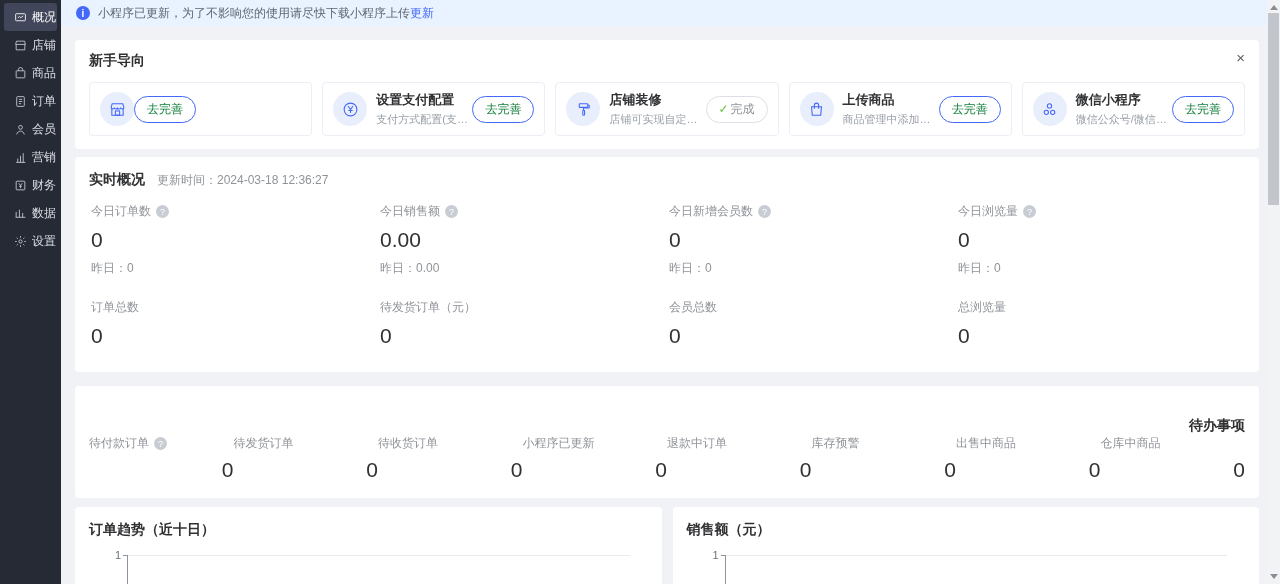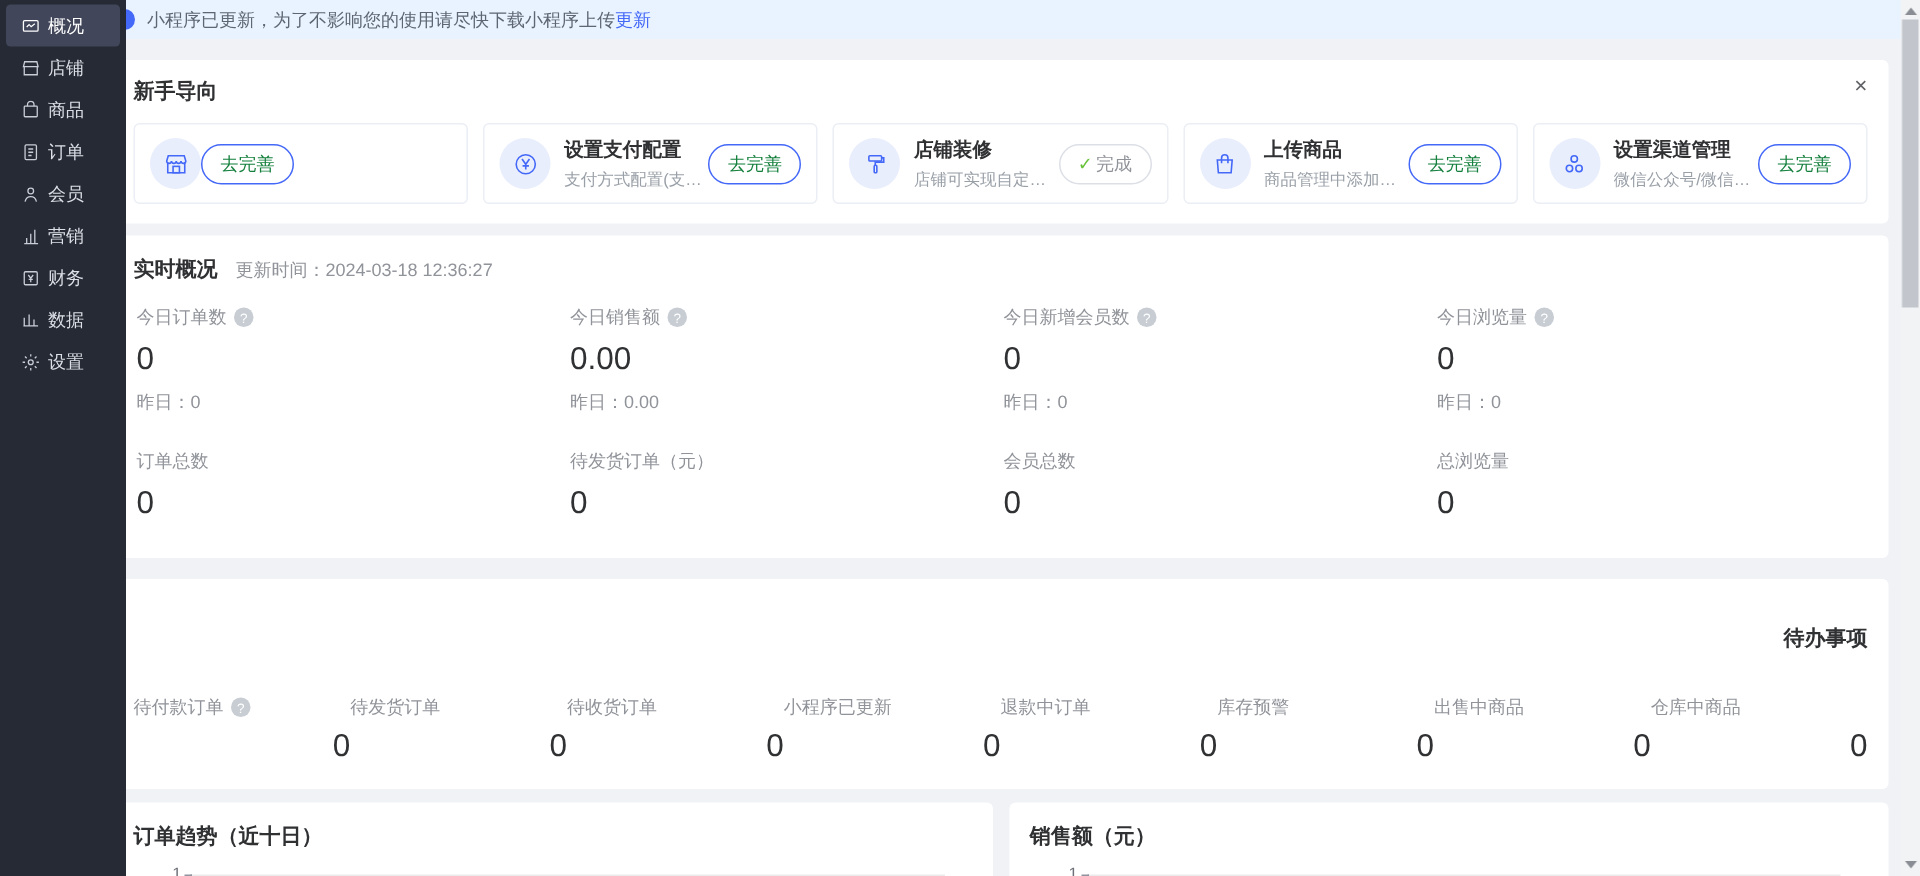--- a/index.html
+++ b/index.html
@@ -1,20 +1,20 @@
 <!DOCTYPE html>
 <html><head>
 <meta charset="utf-8">
 <style>
   * { margin:0; padding:0; box-sizing:border-box; }
   html,body { width:1280px; height:584px; overflow:hidden; background:#f0f2f5;
               font-family:"Liberation Sans","DejaVu Sans",sans-serif; }
 
   
-  .sidebar { position:fixed; left:0; top:0; width:84px; height:584px; background:#262a35; z-index:5; padding-top:3px; }
+  .sidebar { position:fixed; left:0; top:0; width:61px; height:584px; background:#262a35; z-index:5; padding-top:3px; }
   .side-item { display:flex; align-items:center; height:28px; padding-left:9px; color:#dcdfe6;
                font-size:12px; cursor:pointer; margin:0 4px; border-radius:3px; }
   .side-item .sicon { width:14px; height:14px; margin-right:5px; display:inline-flex; align-items:center; justify-content:center; color:#c9cdd6; flex:none; }
   .side-item.active { background:#41465a; color:#ffffff; }
   .side-item.active .sicon { color:#ffffff; }
   .sicon svg { width:13px; height:13px; stroke:currentColor; fill:none; stroke-width:1.6; }
 
   
   .main { margin-left:60px; margin-right:13px; }
   .notice { height:26px; background:#e8f3ff; display:flex; align-items:center; padding-left:16px; font-size:12px; color:#5e6673; }
@@ -50,21 +50,21 @@
   .stat-col { width:25%; padding-left:2px; }
   .stat-label { font-size:12px; color:#909399; display:flex; align-items:center; gap:5px; }
   .help-ic { width:13px; height:13px; border-radius:50%; background:#c8cdd4; color:#fff; font-size:9px;
              display:inline-flex; align-items:center; justify-content:center; cursor:pointer; }
   .stat-value { font-size:21px; color:#303133; margin-top:8px; }
   .stat-sub { font-size:12px; color:#909399; margin-top:8px; }
   .stat-grid4.totals { margin-top:22px; }
 
   
   .todo-card { padding:31px 14px 16px 14px; margin-bottom:9px;text-align:right; }
-  .todo-grid { display:flex; margin-top:28px; }
+  .todo-grid { display:flex; margin-top:0; }
   .todo-col { width:12.5%; }
   .todo-value { font-size:21px; color:#303133; margin-top:6px; }
 
   
   .charts-row { display:flex; gap:11px; }
   .chart-card { flex:1; height:232px; padding:14px 0 0 14px; overflow:hidden; }
   .chart-plot { position:relative; margin:16px 32px 0 38px; height:172px; border-left:1px solid #8f94a0; }
   .gridline { position:absolute; left:0; right:0; height:1px; background:#ebebeb; }
   .tickmark { position:absolute; left:-5px; width:5px; height:1px; background:#8f94a0; }
   .ytick { position:absolute; left:-40px; width:33px; text-align:right; font-size:11px; color:#6e7079; transform:translateY(-50%); }
@@ -233,21 +233,21 @@
 
         <div class="guide-item">
           <span class="gicon">
               <svg viewBox="0 0 24 24">
                 <circle cx="12" cy="7" r="3"></circle>
                 <circle cx="7.5" cy="16" r="3"></circle>
                 <circle cx="16.5" cy="16" r="3"></circle>
               </svg>
             </span>
           <span class="gtext">
-            <span class="gtitle" style="display:block">设置渠道管理</span>
+            <span class="gtitle" style="display:block">微信小程序</span>
             <span class="gsub" style="display:block">微信公众号/微信小程序</span>
           </span>
           <button class="gbtn">去完善</button>
         </div>
 
       </div>
     </div>
 
     <div class="card realtime-card">
       <div class="rt-head">

